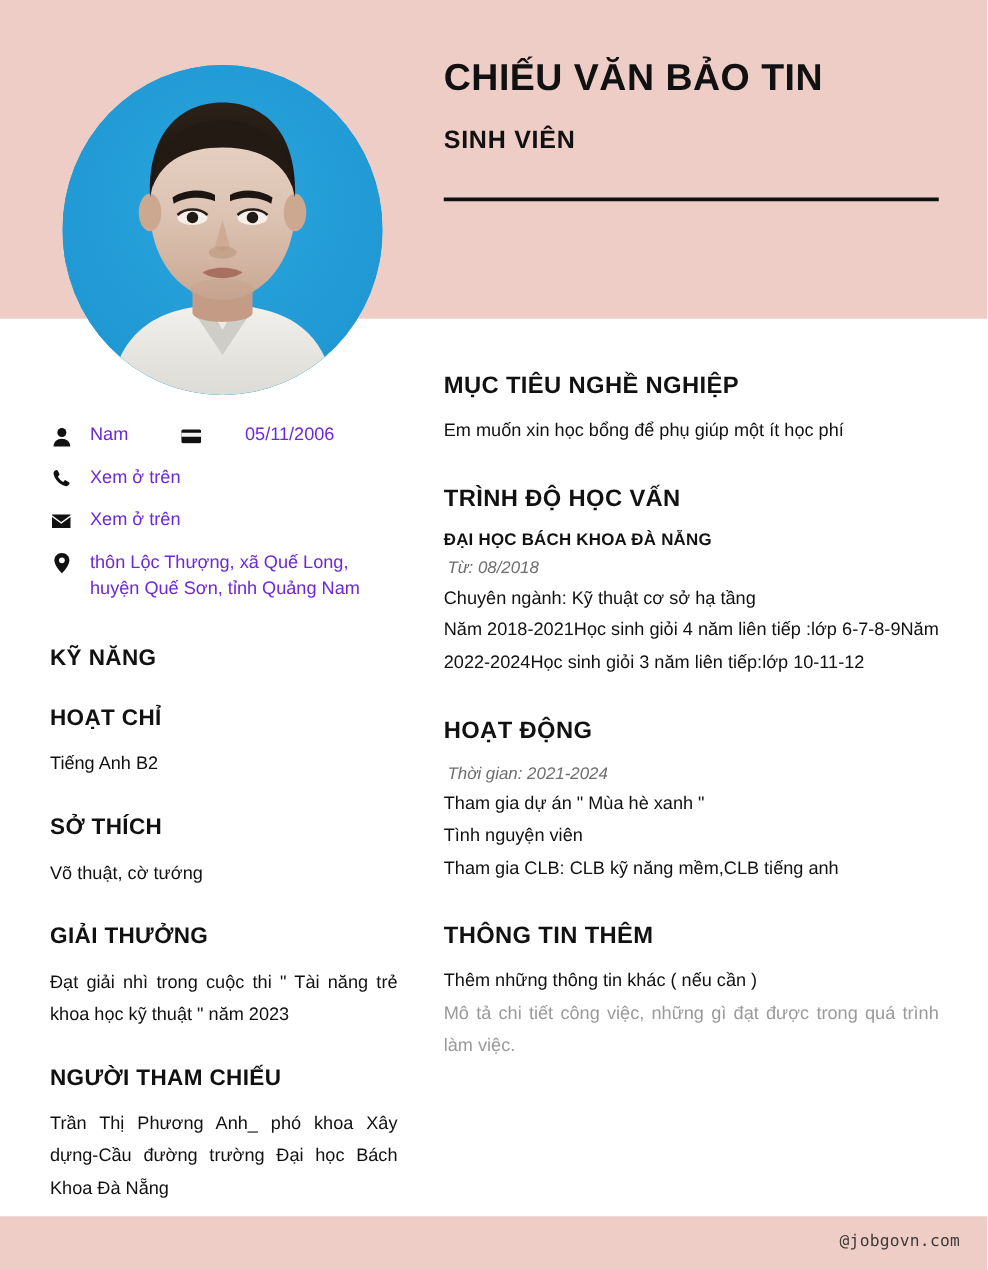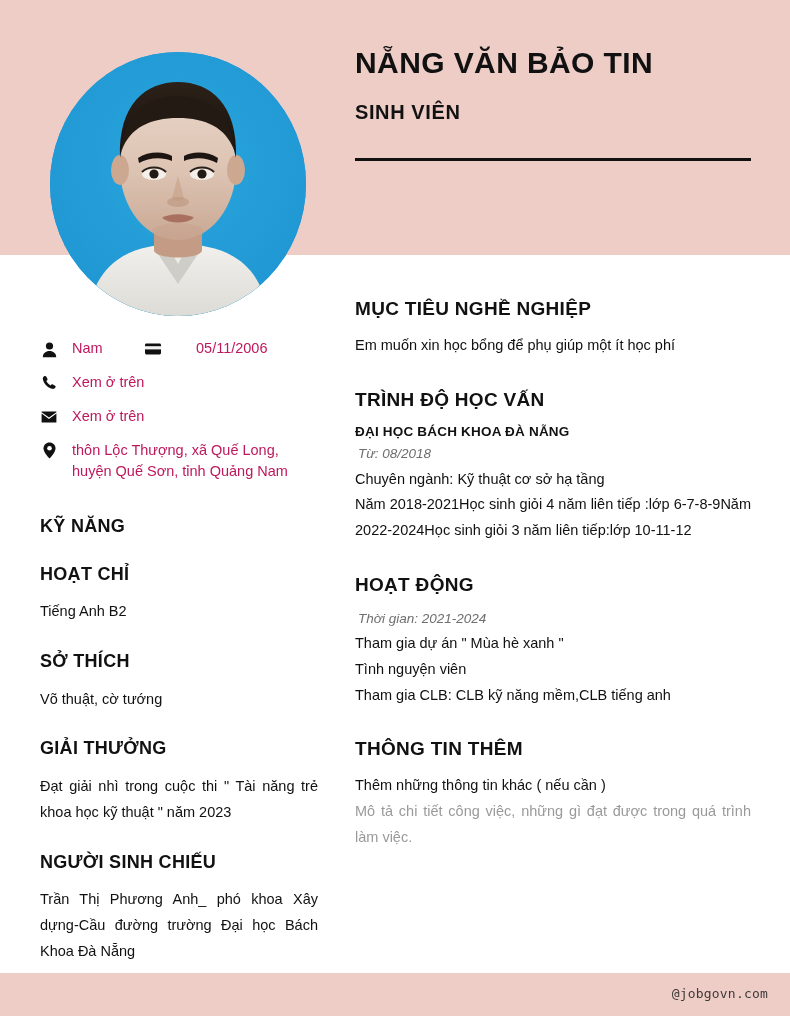--- a/index.html
+++ b/index.html
@@ -84,21 +84,21 @@
     width: 396px;
   }
 
   
   .contact-list { margin: 0 0 34px 0; }
   .contact-row {
     display: flex;
     align-items: flex-start;
     margin-bottom: 13px;
     font-size: 14.5px;
-    color: #be185d;
+    color: #6d28d9;
     line-height: 1.45;
   }
   .contact-row:last-child { margin-bottom: 0; }
   .c-icon {
     flex: 0 0 18px;
     width: 18px;
     height: 19px;
     margin-right: 14px;
     display: flex;
     align-items: center;
@@ -228,21 +228,21 @@
     <path d="M128 124 L122 146 C124 150 132 150 134 146 Z" fill="#c9a58e" opacity="0.75"></path>
     <ellipse cx="128" cy="150" rx="11" ry="5" fill="#bd9880" opacity="0.65"></ellipse>
 
     <path d="M112 166 C120 161 136 161 144 166 C136 172 120 172 112 166 Z" fill="#a9705f"></path>
 
     <ellipse cx="128" cy="180" rx="26" ry="9" fill="#c39f88" opacity="0.35"></ellipse>
   </svg>
 </div>
 
 <div class="name-block">
-  <h1 class="person-name">NẴNG VĂN BẢO TIN</h1>
+  <h1 class="person-name">CHIẾU VĂN BẢO TIN</h1>
   <div class="person-role">SINH VIÊN</div>
   <div class="name-rule"></div>
 </div>
 
 <div class="col-left">
 
   <div class="contact-list">
 
     <div class="contact-row two-up">
       <div class="c-slot-a" style="display:flex;align-items:center;">
@@ -309,21 +309,21 @@
     <div class="sec-title">SỞ THÍCH</div>
     <p class="body-text">Võ thuật, cờ tướng</p>
   </div>
 
   <div class="sec">
     <div class="sec-title">GIẢI THƯỞNG</div>
     <p class="body-text justify">Đạt giải nhì trong cuộc thi " Tài năng trẻ khoa học kỹ thuật " năm 2023</p>
   </div>
 
   <div class="sec">
-    <div class="sec-title">NGƯỜI SINH CHIẾU</div>
+    <div class="sec-title">NGƯỜI THAM CHIẾU</div>
     <p class="body-text justify">Trần Thị Phương Anh_ phó khoa Xây dựng-Cầu đường trường Đại học Bách Khoa Đà Nẵng</p>
   </div>
 
 </div>
 
 <div class="col-right">
 
   <div class="sec">
     <div class="sec-title">MỤC TIÊU NGHỀ NGHIỆP</div>
     <p class="body-text line">Em muốn xin học bổng để phụ giúp một ít học phí</p>

